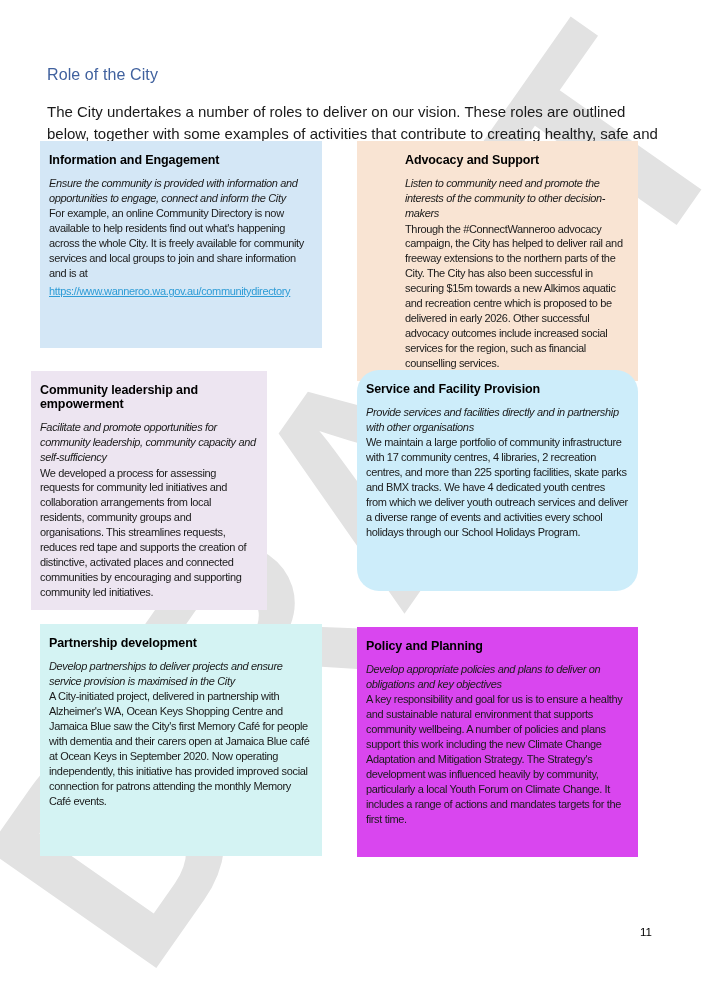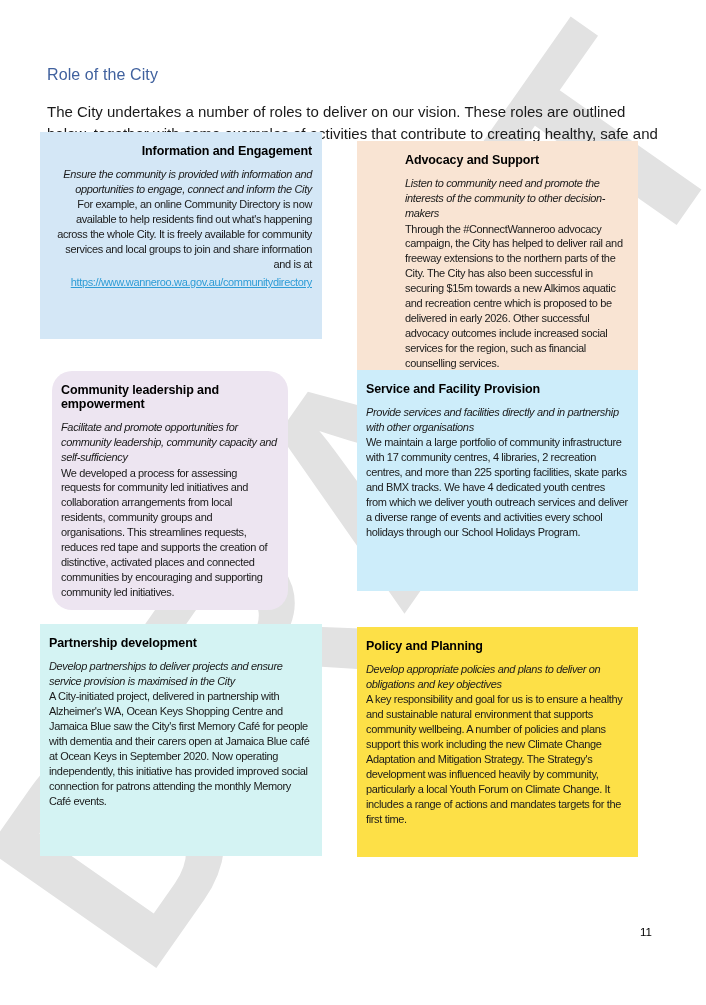--- a/index.html
+++ b/index.html
@@ -72,24 +72,24 @@
     margin: 0 0 0 0;
     font-size: 11px;
     line-height: 1.36;
   }
   .role-link {
     display: inline-block;
     margin-top: 1px;
     font-size: 11px;
     text-decoration: underline;
   }
-  .box-1 { left: 40px;  top: 132px; width: 282px; min-height: 207px; text-align: right; }
+  .box-1 { left: 40px;  top: 141px; width: 282px; min-height: 207px; }
   .box-2 { left: 357px; top: 141px; width: 281px; min-height: 212px; }
-  .box-3 { left: 52px;  top: 371px; width: 236px; min-height: 221px; border-radius: 20px; }
-  .box-4 { left: 357px; top: 370px; width: 281px; min-height: 221px; }
+  .box-3 { left: 31px;  top: 371px; width: 236px; min-height: 221px; }
+  .box-4 { left: 357px; top: 370px; width: 281px; min-height: 221px; border-radius: 22px; }
   .box-5 { left: 40px;  top: 624px; width: 282px; min-height: 232px; }
   .box-6 { left: 357px; top: 627px; width: 281px; min-height: 230px; }
   .page-number {
     position: absolute;
     left: 640px;
     top: 926px;
     font-size: 11.5px;
     color: #000000;
   }
 </style>
@@ -130,21 +130,21 @@
       <p class="role-subtitle">Provide services and facilities directly and in partnership with other organisations</p>
       <p class="role-body">We maintain a large portfolio of community infrastructure with 17 community centres, 4 libraries, 2 recreation centres, and more than 225 sporting facilities, skate parks and BMX tracks. We have 4 dedicated youth centres from which we deliver youth outreach services and deliver a diverse range of events and activities every school holidays through our School Holidays Program.</p>
     </div>
 
     <div class="role-box box-5" style="background-color: rgb(212, 243, 243);">
       <h2>Partnership development</h2>
       <p class="role-subtitle">Develop partnerships to deliver projects and ensure service provision is maximised in the City</p>
       <p class="role-body">A City-initiated project, delivered in partnership with Alzheimer's WA, Ocean Keys Shopping Centre and Jamaica Blue saw the City's first Memory Café for people with dementia and their carers open at Jamaica Blue café at Ocean Keys in September 2020. Now operating independently, this initiative has provided improved social connection for patrons attending the monthly Memory Café events.</p>
     </div>
 
-    <div class="role-box box-6" style="background-color: #fde047;">
+    <div class="role-box box-6" style="background-color: #d946ef;">
       <h2>Policy and Planning</h2>
       <p class="role-subtitle">Develop appropriate policies and plans to deliver on obligations and key objectives</p>
       <p class="role-body">A key responsibility and goal for us is to ensure a healthy and sustainable natural environment that supports community wellbeing. A number of policies and plans support this work including the new Climate Change Adaptation and Mitigation Strategy. The Strategy's development was influenced heavily by community, particularly a local Youth Forum on Climate Change. It includes a range of actions and mandates targets for the first time.</p>
     </div>
 
     <div class="page-number">11</div>
 
   </div>
 </div>
 

